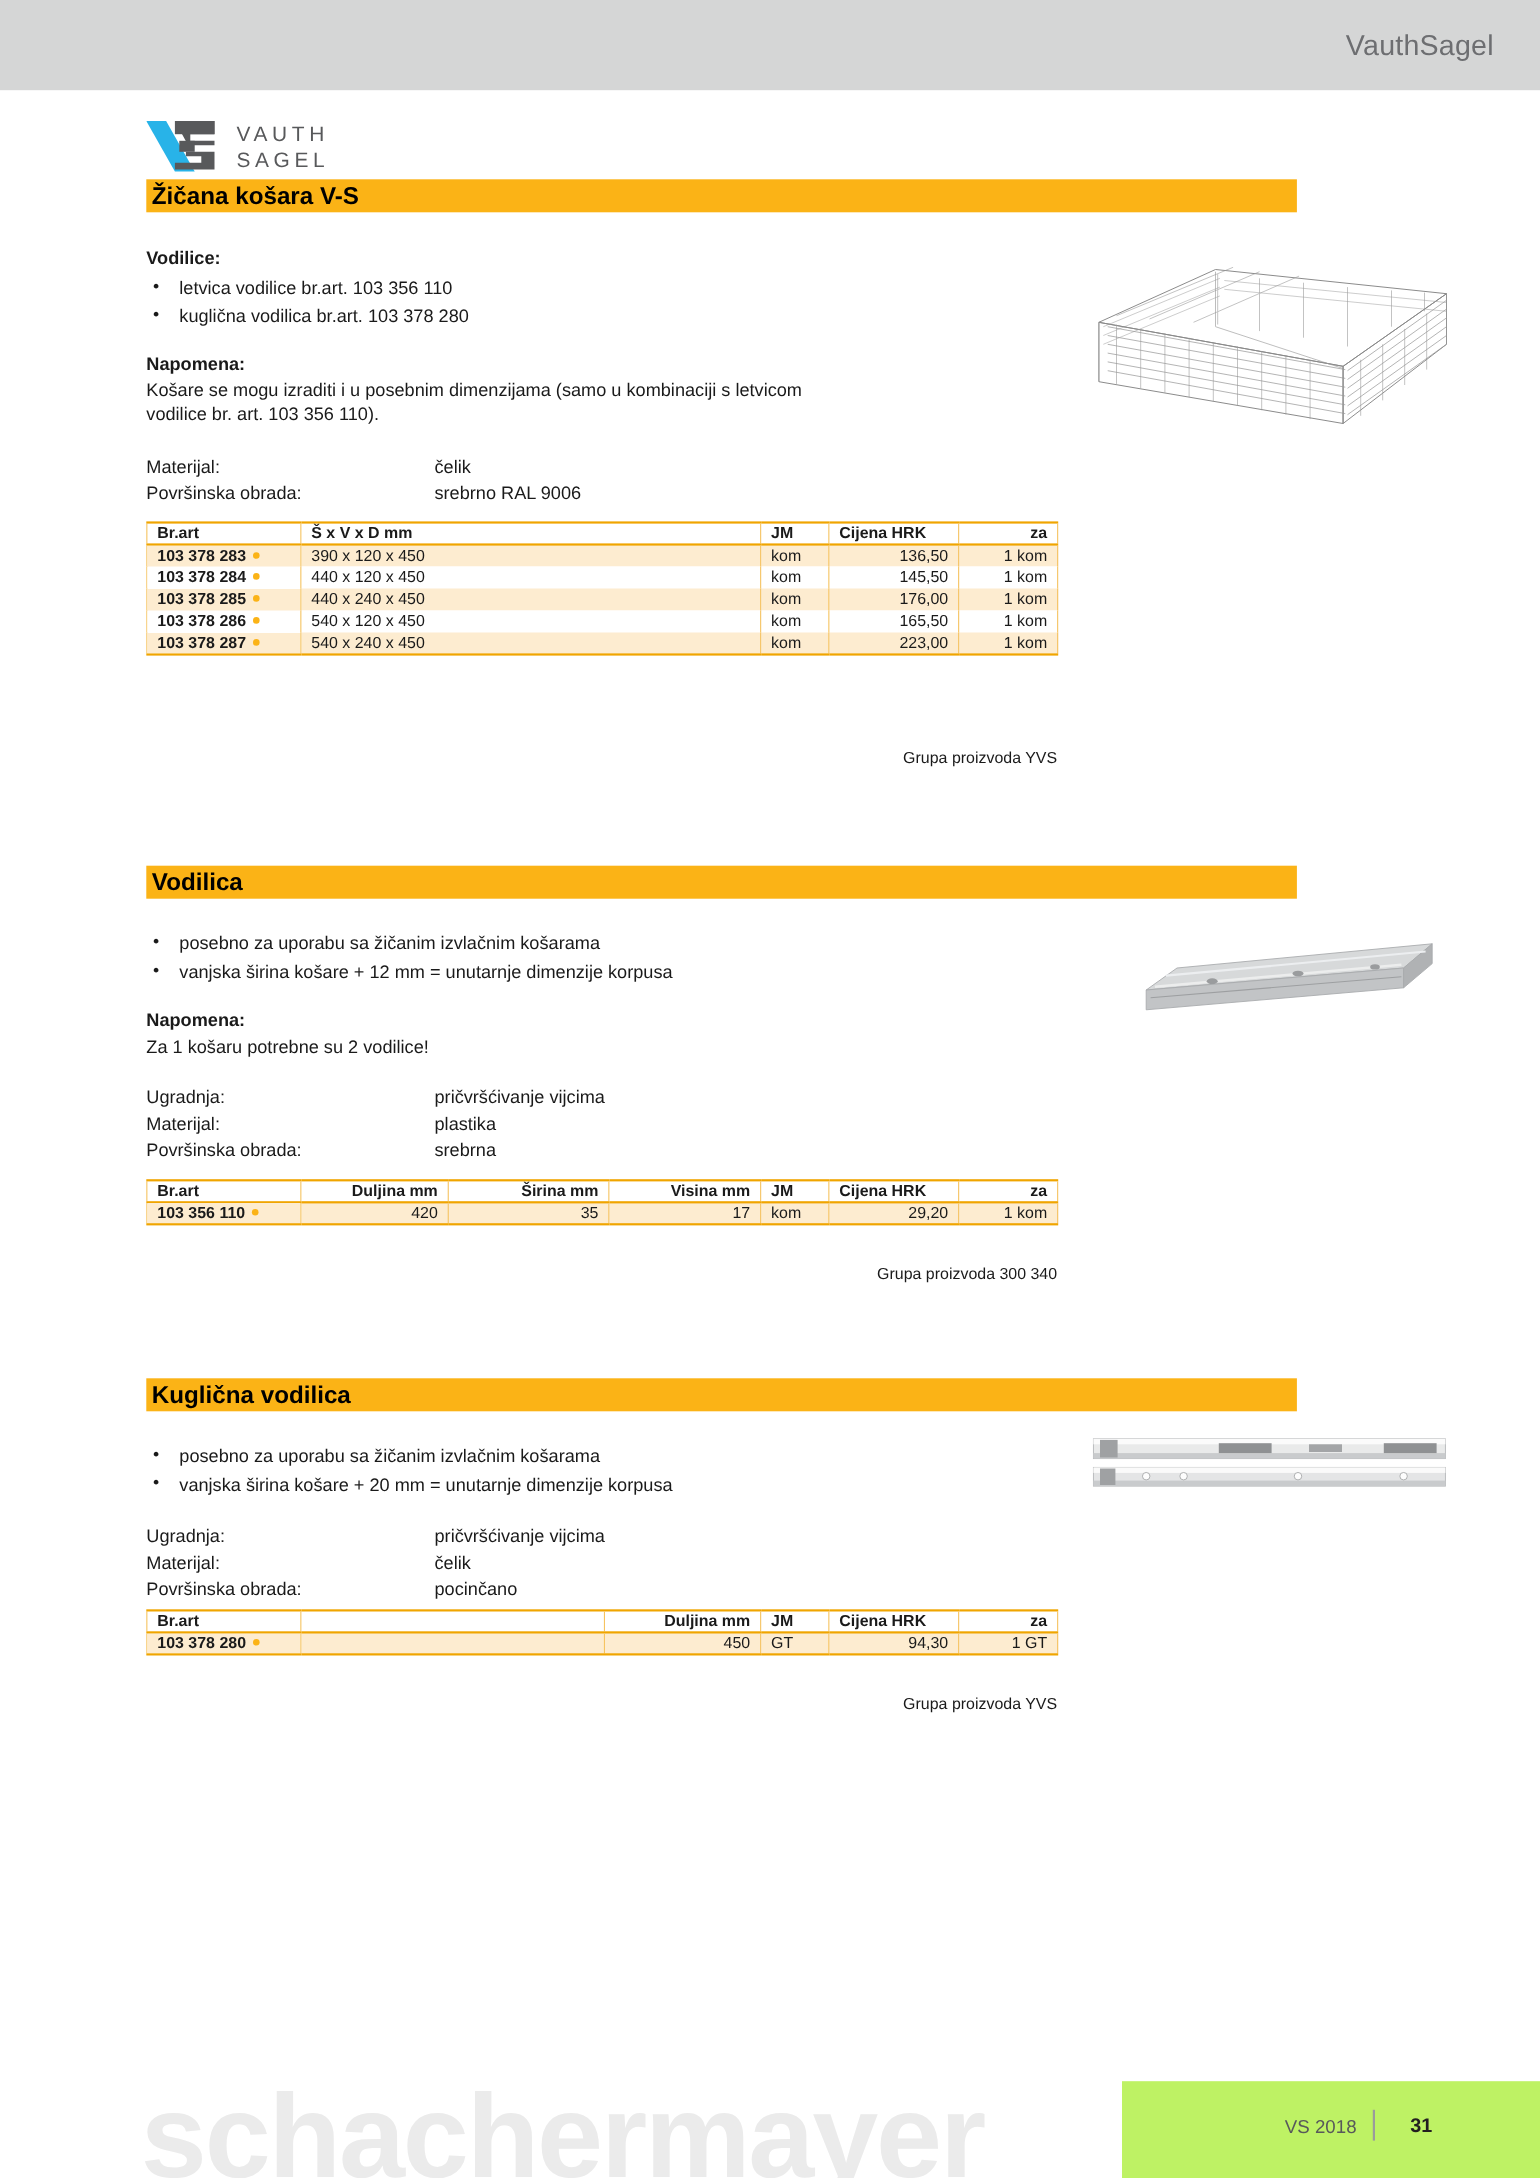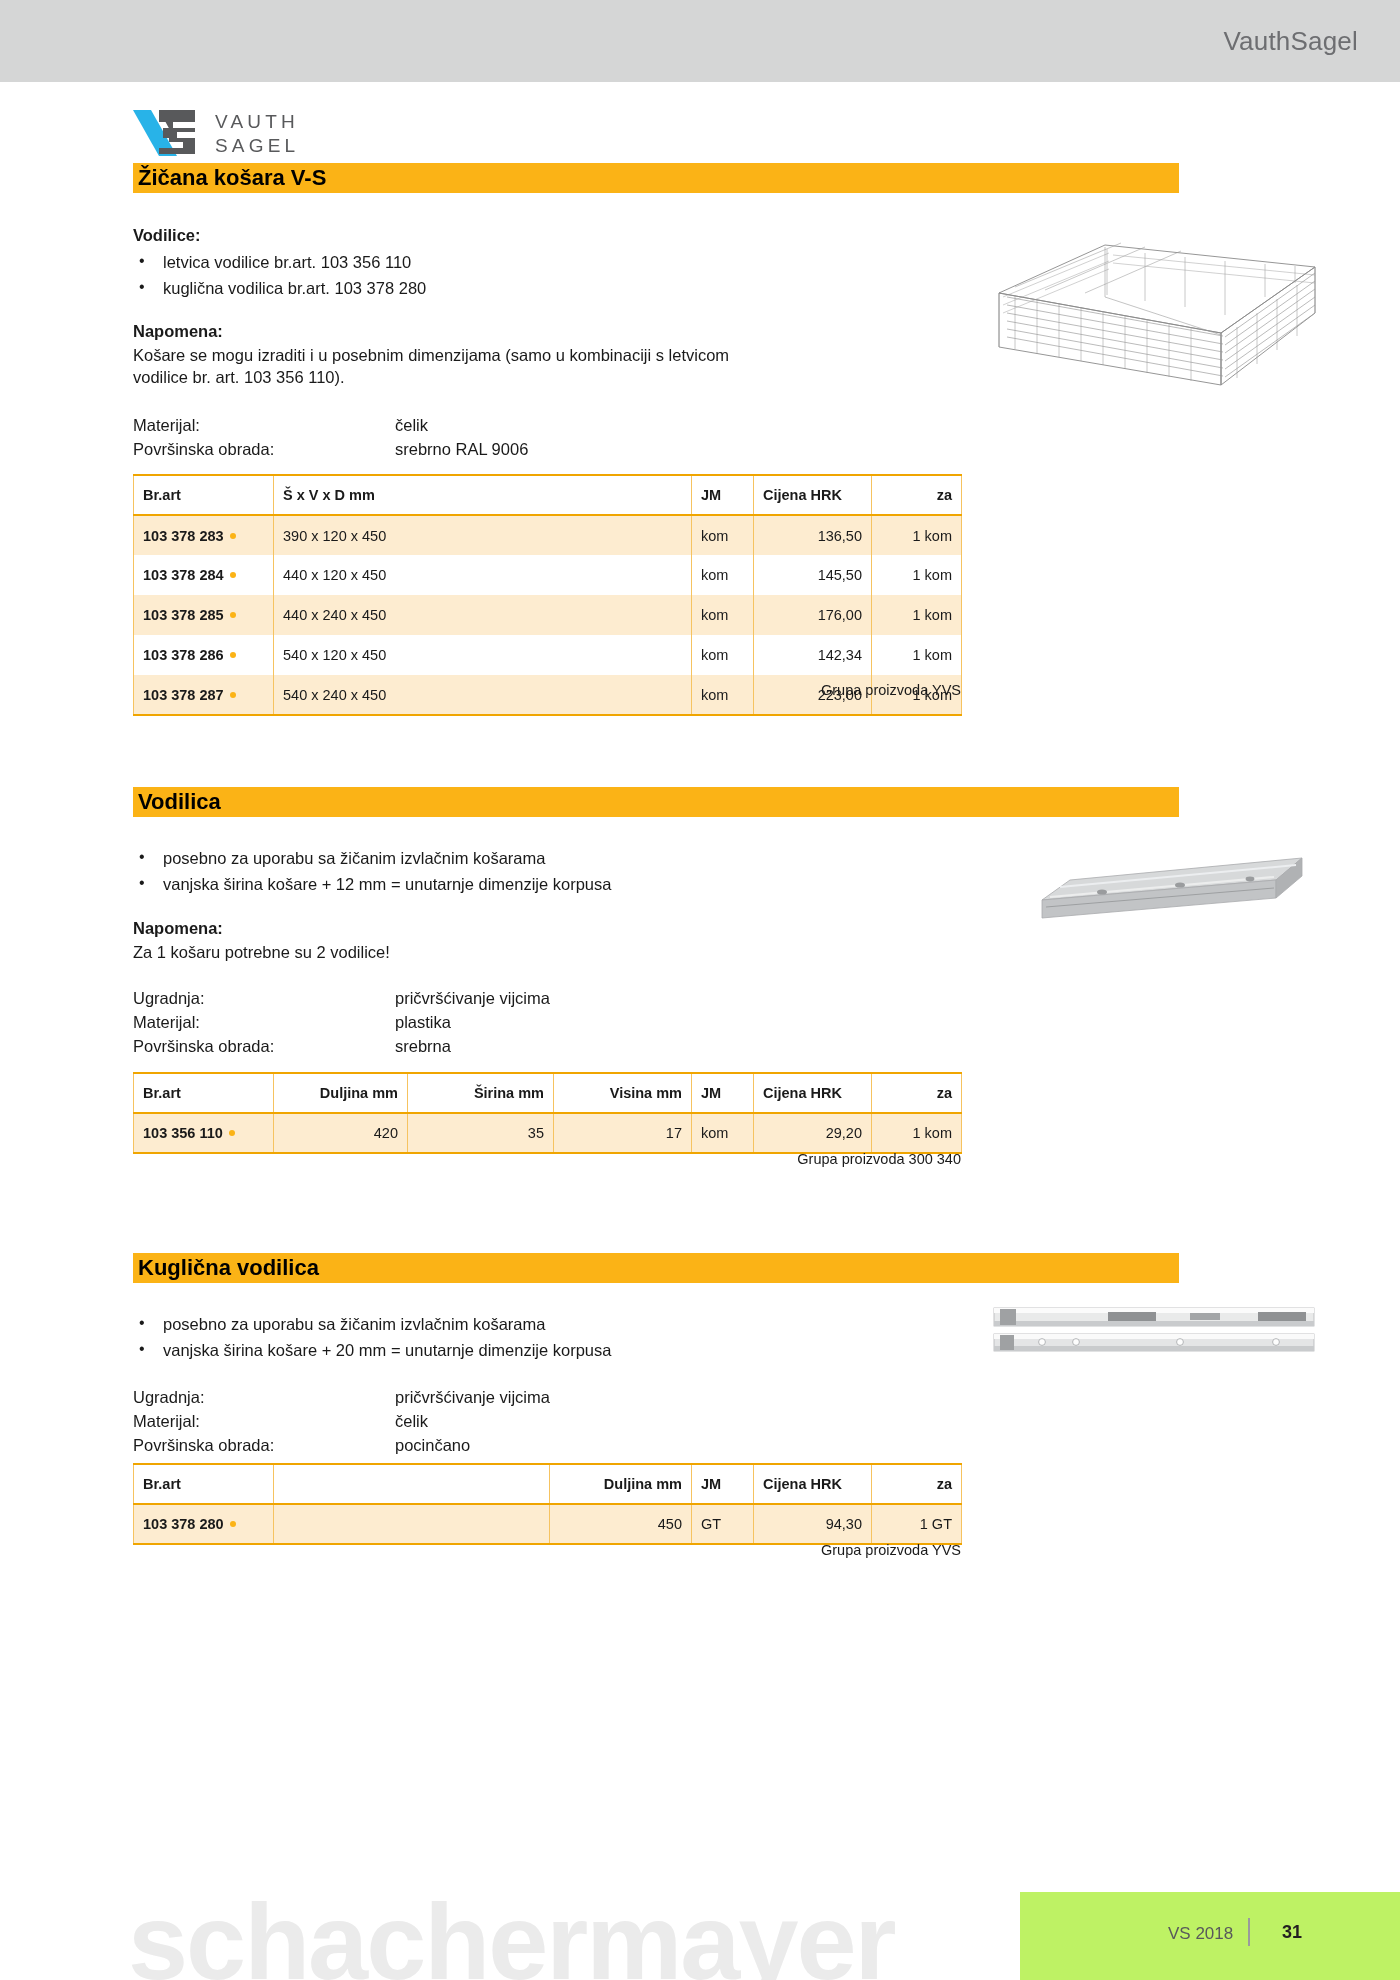--- a/index.html
+++ b/index.html
@@ -50,21 +50,21 @@
   .speclist .v { }
 
   
   table.pt {
     position: absolute; border-collapse: collapse; font-size: 14.5px; color: #1a1a1a;
     table-layout: fixed;
   }
   table.pt th, table.pt td {
     border-left: 1.5px solid #f6c360;
     border-right: 1.5px solid #f6c360;
-    padding: 0 9px; height: 40px; font-weight: normal; white-space: nowrap;
+    padding: 0 9px; height: 20px; font-weight: normal; white-space: nowrap;
   }
   table.pt thead th {
     font-weight: bold; font-size: 14.5px; background: #ffffff;
     border-top: 2px solid #f0a500; border-bottom: 2px solid #f0a500;
     text-align: left;
   }
   table.pt thead th.r { text-align: right; }
   table.pt tbody tr.odd td { background: #fdecd0; }
   table.pt tbody tr.even td { background: #ffffff; }
   table.pt tbody tr:last-child td { border-bottom: 2px solid #f0a500; }
@@ -247,21 +247,21 @@
         <td class="art"><span>103 378 285</span><span class="dot"></span></td>
         <td>440 x 240 x 450</td>
         <td>kom</td>
         <td class="r">176,00</td>
         <td class="r">1 kom</td>
       </tr>
       <tr class="even">
         <td class="art"><span>103 378 286</span><span class="dot"></span></td>
         <td>540 x 120 x 450</td>
         <td>kom</td>
-        <td class="r">142,34</td>
+        <td class="r">165,50</td>
         <td class="r">1 kom</td>
       </tr>
       <tr class="odd">
         <td class="art"><span>103 378 287</span><span class="dot"></span></td>
         <td>540 x 240 x 450</td>
         <td>kom</td>
         <td class="r">223,00</td>
         <td class="r">1 kom</td>
       </tr>
     </tbody>

